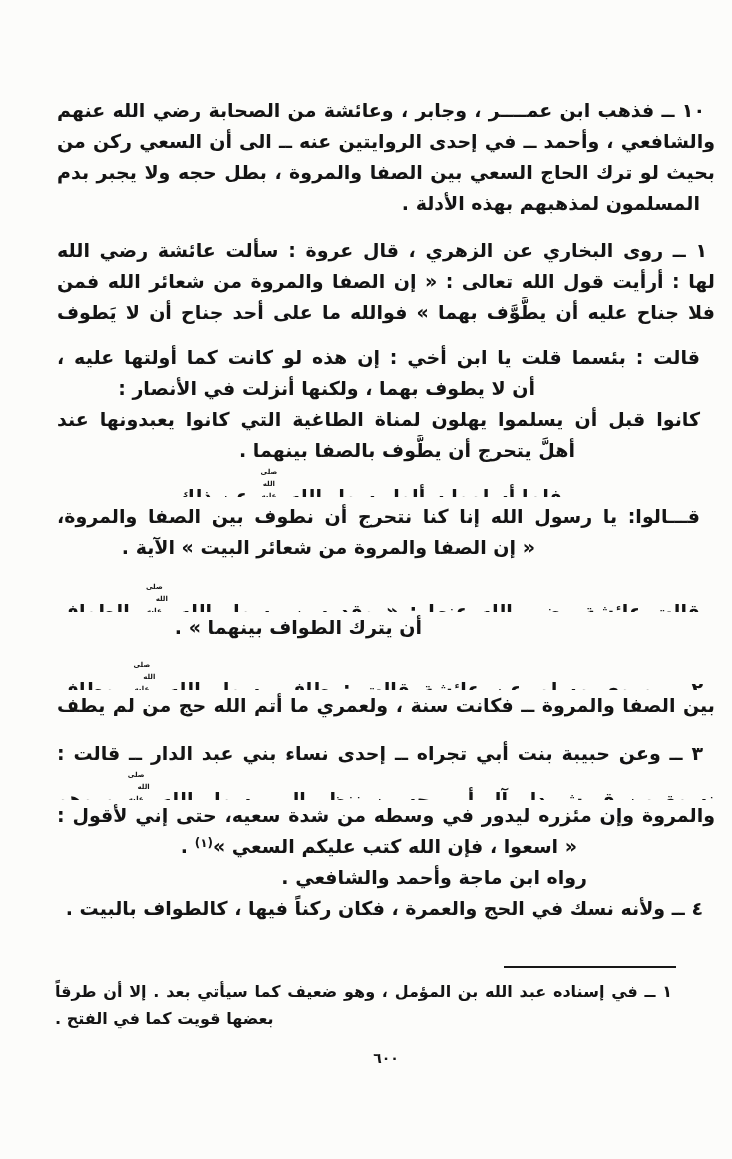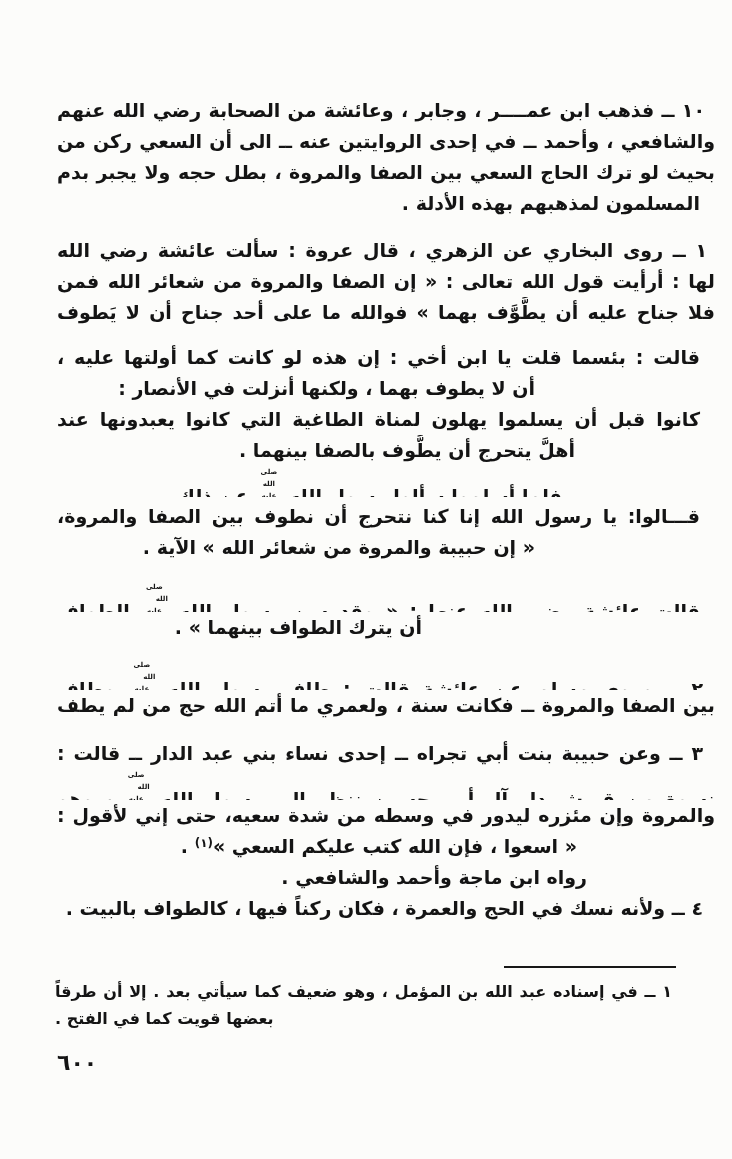--- a/index.html
+++ b/index.html
@@ -17,21 +17,21 @@
     display:inline-block;width:27px;font-size:7px;line-height:12px;
     text-align:center;vertical-align:-7px;font-weight:700;letter-spacing:0;
   }
   sup{font-size:12px;line-height:0;vertical-align:6px;}
   .fn-sep{position:absolute;top:966px;right:56px;width:172px;border-top:2.5px solid #171717;}
   .footnote{position:absolute;top:978px;right:60px;left:55px;font-size:16px;font-weight:700;}
   .fn-ln{height:27px;line-height:27px;overflow:hidden;text-align:left;}
   .fn-just{text-align:justify;text-align-last:justify;}
   .page-number{
     position:absolute;top:1050px;right:17px;left:57px;
-    text-align:left;font-size:22px;font-weight:700;letter-spacing:2px;
+    text-align:center;font-size:14px;font-weight:700;letter-spacing:2px;
   }
 </style>
 </head>
 <body>
 
 <div class="page">
 
   <div class="body-text">
 
     <div class="para">
@@ -56,21 +56,21 @@
       <div class="ln just" style="padding-right:15px">كانوا قبل أن يسلموا يهلون لمناة الطاغية التي كانوا يعبدونها عند المُشلل ، فكان من</div>
       <div class="ln" style="padding-right:140px">أهلَّ يتحرج أن يطَّوف بالصفا بينهما .</div>
     </div>
 
     <div class="para">
       <div class="ln" style="padding-right:153px">فلما أسلموا سألوا رسول الله <span class="hon">صلى الله<br>عليه وسلم</span> عن ذلك .</div>
     </div>
 
     <div class="para" style="margin-top:4px">
       <div class="ln just" style="padding-right:15px">قـــالوا: يا رسول الله إنا كنا نتحرج أن نطوف بين الصفا والمروة، فأنزل الله تعالى:</div>
-      <div class="ln" style="padding-right:180px">« إن حبيبة والمروة من شعائر الله » الآية .</div>
+      <div class="ln" style="padding-right:180px">« إن الصفا والمروة من شعائر البيت » الآية .</div>
     </div>
 
     <div class="para" style="margin-top:18px">
       <div class="ln just" style="padding-right:15px">قالت عائشة رضي الله عنها : « وقد سن رسول الله <span class="hon">صلى الله<br>عليه وسلم</span> الطواف بينهما ، فليس لأحد</div>
       <div class="ln" style="padding-right:293px">أن يترك الطواف بينهما » .</div>
     </div>
 
     <div class="para" style="margin-top:16px">
       <div class="ln just" style="padding-right:12px">٢ ــ وروى مسلم عن عائشة قالت : طاف رسول الله <span class="hon">صلى الله<br>عليه وسلم</span> وطاف المسلمون ــ يعني</div>
       <div class="ln just">بين الصفا والمروة ــ فكانت سنة ، ولعمري ما أتم الله حج من لم يطف بين الصفا والمروة.</div>

